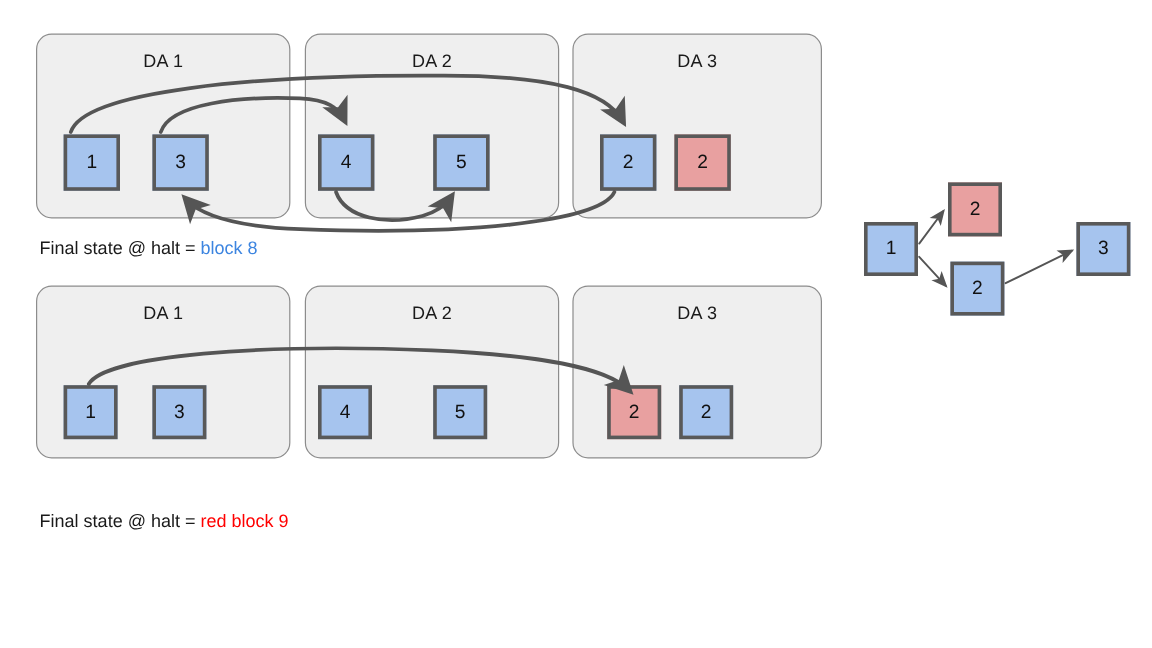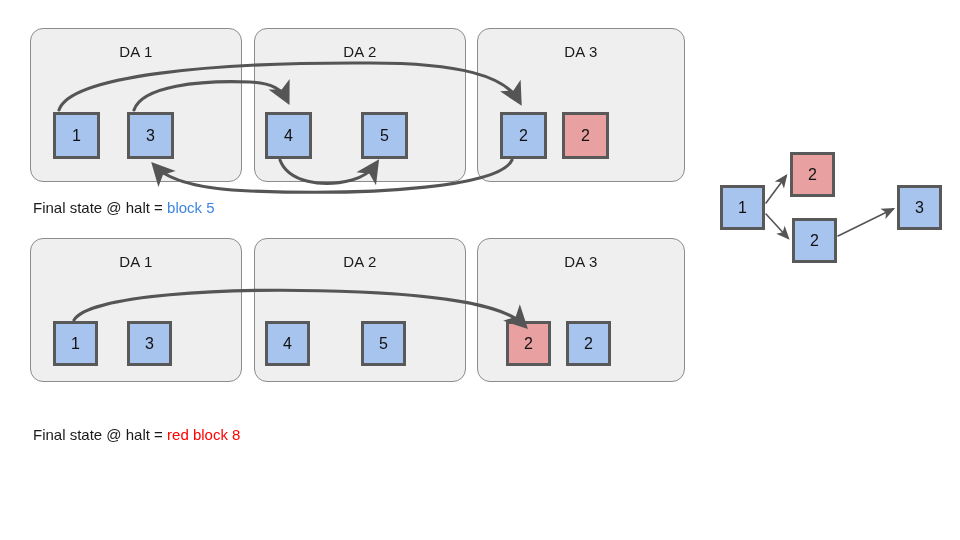--- a/index.html
+++ b/index.html
@@ -142,20 +142,20 @@
 
       <path d="M 766,203 L 786,176" marker-end="url(#ah-thin)"></path>
 
       <path d="M 766,214 L 788,238" marker-end="url(#ah-thin)"></path>
 
       <path d="M 838,236 L 893,209" marker-end="url(#ah-thin)"></path>
     </g>
   </svg>
 
   <div class="caption" style="left:33px; top:198px;">
-    <span>Final state @ halt = </span><span class="hl-blue">block 5</span>
+    <span>Final state @ halt = </span><span class="hl-blue">block 8</span>
   </div>
 
   <div class="caption" style="left:33px; top:425px;">
-    <span>Final state @ halt = </span><span class="hl-red">red block 8</span>
+    <span>Final state @ halt = </span><span class="hl-red">red block 9</span>
   </div>
 
 </div>
 
 </body></html>

